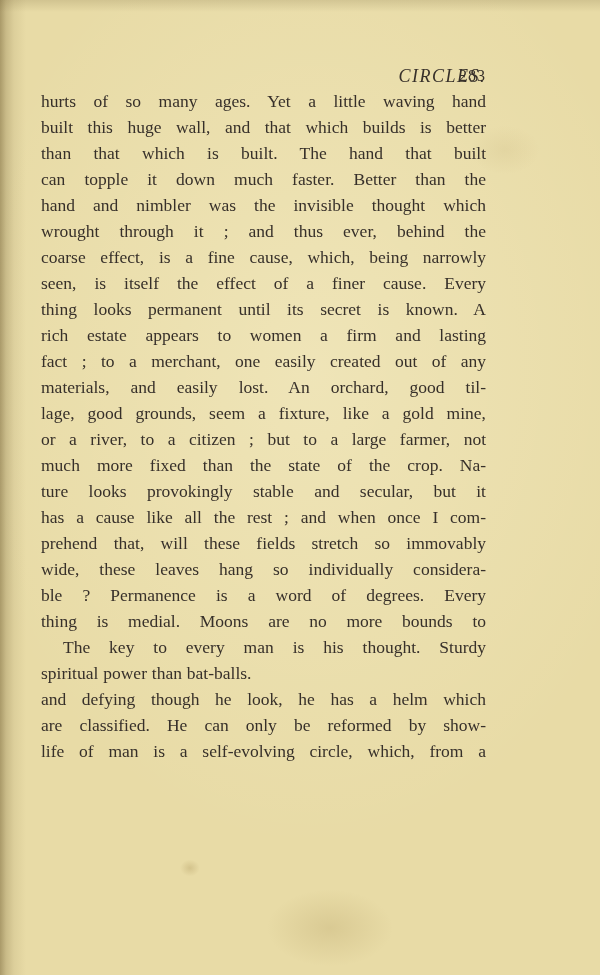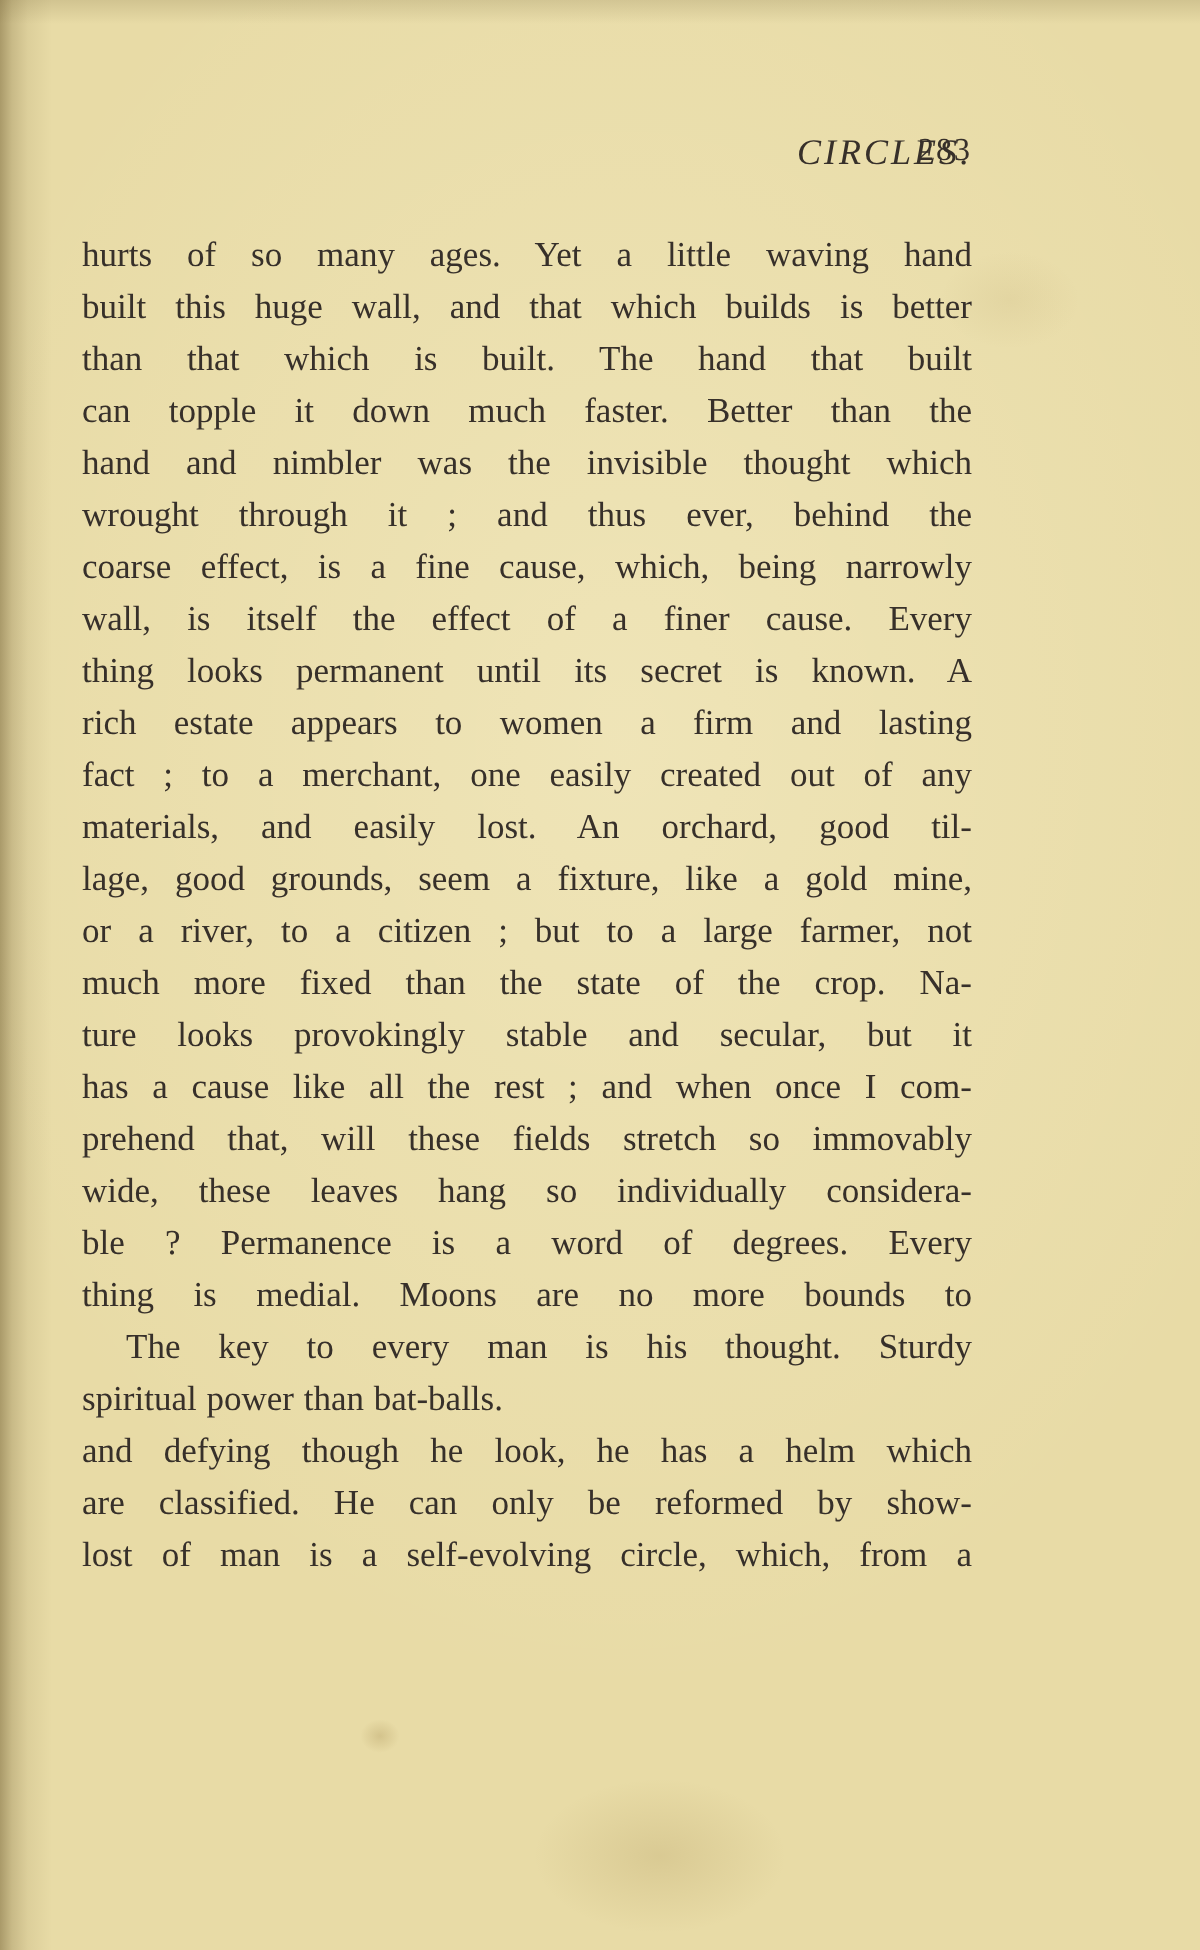--- a/index.html
+++ b/index.html
@@ -40,21 +40,21 @@
   }
   .page-number {
     position: absolute;
     top: 0; right: 0;
     font-size: 16px;
     letter-spacing: 1px;
     line-height: 26px;
   }
   .body-text {
     position: absolute;
-    top: 114px; left: 41px; width: 445px;
+    top: 88px; left: 41px; width: 445px;
   }
   .line {
     height: 26px;
     line-height: 26px;
     font-size: 17.5px;
     text-align: justify;
     text-align-last: justify;
     word-spacing: 0.5px;
   }
   .line.para-end {
@@ -75,33 +75,33 @@
 
   <div class="body-text">
 
   <div class="line">hurts of so many ages.  Yet a little waving hand</div>
       <div class="line">built this huge wall, and that which builds is better</div>
       <div class="line">than that which is built.  The hand that built</div>
       <div class="line">can topple it down much faster.  Better than the</div>
       <div class="line">hand and nimbler was the invisible thought which</div>
       <div class="line">wrought through it ; and thus ever, behind the</div>
       <div class="line">coarse effect, is a fine cause, which, being narrowly</div>
-      <div class="line">wall, is itself the effect of a finer cause.  Every</div>
+      <div class="line">seen, is itself the effect of a finer cause.  Every</div>
       <div class="line">thing looks permanent until its secret is known.  A</div>
       <div class="line">rich estate appears to women a firm and lasting</div>
       <div class="line">fact ; to a merchant, one easily created out of any</div>
       <div class="line">materials, and easily lost.  An orchard, good til-</div>
       <div class="line">lage, good grounds, seem a fixture, like a gold mine,</div>
       <div class="line">or a river, to a citizen ; but to a large farmer, not</div>
       <div class="line">much more fixed than the state of the crop.  Na-</div>
       <div class="line">ture looks provokingly stable and secular, but it</div>
       <div class="line">has a cause like all the rest ; and when once I com-</div>
       <div class="line">prehend that, will these fields stretch so immovably</div>
       <div class="line">wide, these leaves hang so individually considera-</div>
       <div class="line">ble ?  Permanence is a word of degrees.  Every</div>
       <div class="line">thing is medial.  Moons are no more bounds to</div>
       <div class="line indent">The key to every man is his thought.  Sturdy</div>
       <div class="line para-end">spiritual power than bat-balls.</div>
       <div class="line">and defying though he look, he has a helm which</div>
       <div class="line">are classified.  He can only be reformed by show-</div>
-      <div class="line">lost of man is a self-evolving circle, which, from a</div>
+      <div class="line">life of man is a self-evolving circle, which, from a</div>
     </div>
 </div>
 
 </body></html>

